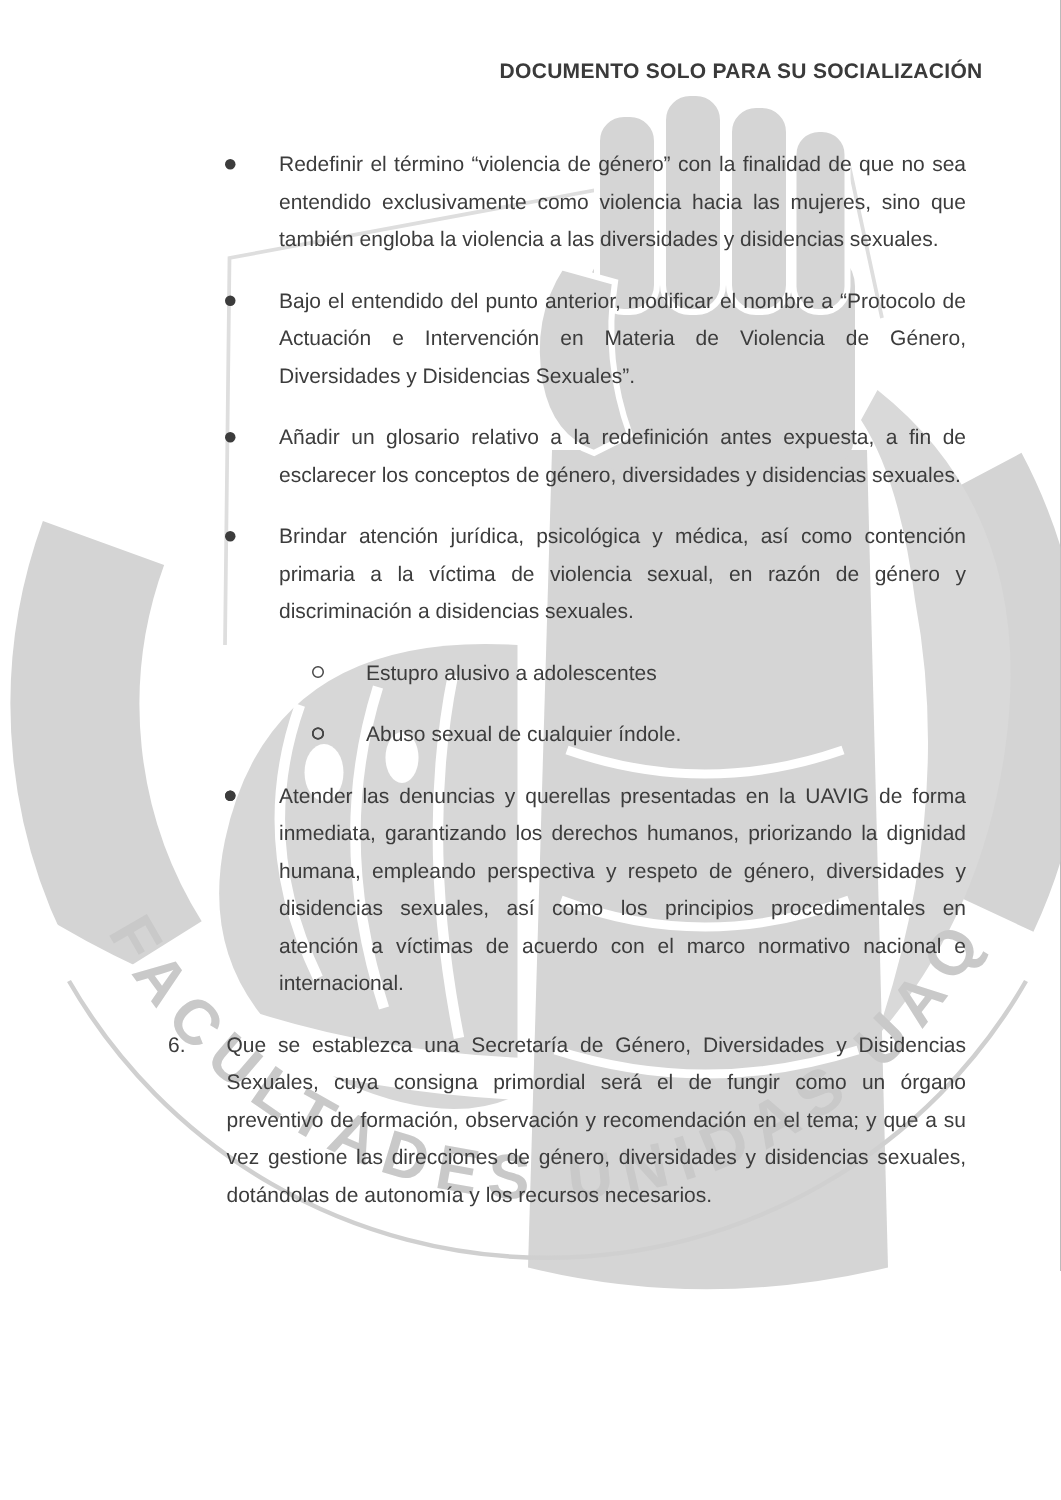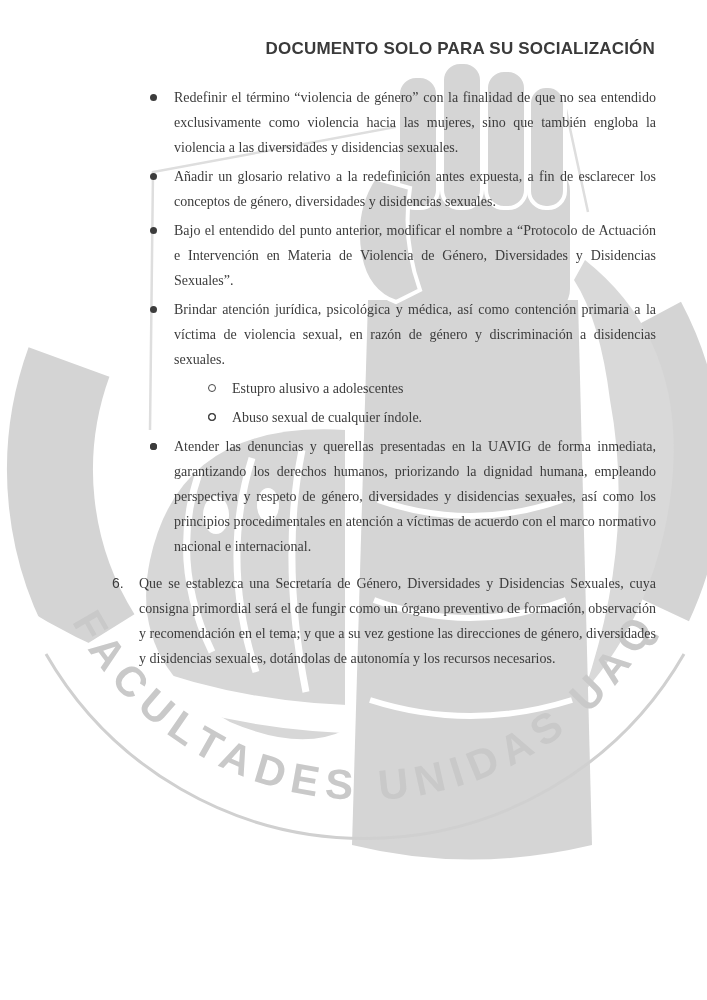--- a/index.html
+++ b/index.html
@@ -12,31 +12,31 @@
     font-family:"Liberation Sans", sans-serif;
     color:#3c3c3c;
   }
   .watermark {
     position:absolute; left:0; top:0; width:707px; height:1000px;
     pointer-events:none;
   }
   .header {
     position:absolute; top:39px; left:0; width:655px;
     text-align:right;
-    font-size:17px; font-weight:700; letter-spacing:0.2px;
+    font-size:14px; font-weight:700; letter-spacing:0.2px;
     color:#3a3a3a;
     z-index:2;
   }
   .doc {
     position:absolute; top:81px; left:112px; width:548px;
     font-size:14px; line-height:25px;
     text-align:justify;
     z-index:2;
   }
-  .doc p { margin:4px;font-family:Liberation Serif, serif; }
+  .doc p { margin:16px; }
   .b-item { position:relative; padding-left:58px; }
   .b-item .dot {
     position:absolute; left:38px; top:9px;
     width:7px; height:7px; border-radius:50%;
     background:#3c3c3c;
   }
   .sub-item { position:relative; padding-left:116px; }
   .sub-item .circ {
     position:absolute; left:96px; top:8px;
     width:6px; height:6px; border-radius:50%;
@@ -99,26 +99,26 @@
 
   <div class="doc">
 
     <div class="b-item">
       <span class="dot"></span>
       <p>Redefinir el término “violencia de género” con la finalidad de que no sea entendido exclusivamente como violencia hacia las mujeres, sino que también engloba la violencia a las diversidades y disidencias sexuales.</p>
     </div>
 
     <div class="b-item">
       <span class="dot"></span>
-      <p>Añadir un glosario relativo a la redefinición antes expuesta, a fin de esclarecer los conceptos de género, diversidades y disidencias sexuales.</p>
+      <p>Bajo el entendido del punto anterior, modificar el nombre a “Protocolo de Actuación e Intervención en Materia de Violencia de Género, Diversidades y Disidencias Sexuales”.</p>
     </div>
 
     <div class="b-item">
       <span class="dot"></span>
-      <p>Bajo el entendido del punto anterior, modificar el nombre a “Protocolo de Actuación e Intervención en Materia de Violencia de Género, Diversidades y Disidencias Sexuales”.</p>
+      <p>Añadir un glosario relativo a la redefinición antes expuesta, a fin de esclarecer los conceptos de género, diversidades y disidencias sexuales.</p>
     </div>
 
     <div class="b-item">
       <span class="dot"></span>
       <p>Brindar atención jurídica, psicológica y médica, así como contención primaria a la víctima de violencia sexual, en razón de género y discriminación a disidencias sexuales.</p>
     </div>
 
 
     <div class="sub-item">
       <span class="circ"></span>

